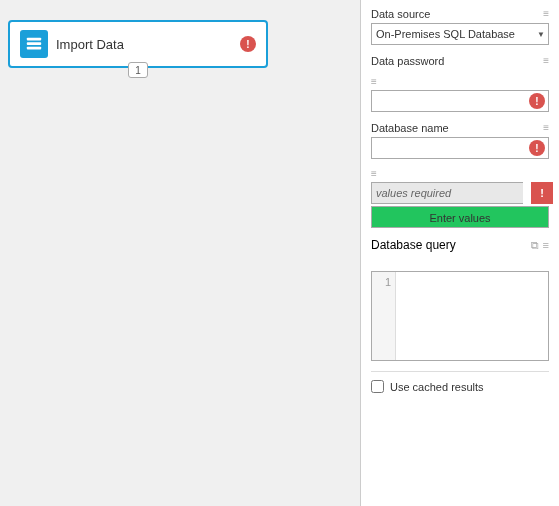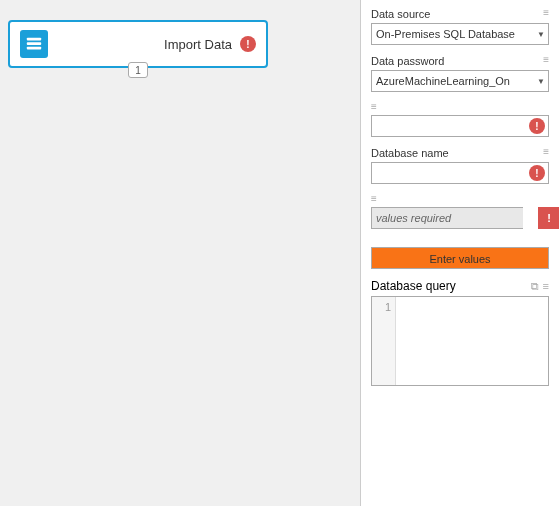--- a/index.html
+++ b/index.html
@@ -13,21 +13,20 @@
       overflow: hidden;
     }
 
     
     .canvas-area {
       width: 360px;
       height: 506px;
       background: #f0f0f0;
       position: relative;
       flex-shrink: 0;
-      text-align: right;
     }
 
     
     .node-card {
       position: absolute;
       top: 20px;
       left: 8px;
       width: 260px;
       background: #fff;
       border: 2px solid #1a9fd9;
@@ -106,21 +105,21 @@
 
     .field-group {
       margin-bottom: 10px;
     }
 
     .field-label {
       font-size: 11px;
       color: #333;
       margin-bottom: 3px;
       display: flex;
-      align-items: flex-start;
+      align-items: center;
       justify-content: space-between;
     }
 
     .field-label-text {
       font-weight: 400;
     }
 
     .grip-icon {
       color: #aaa;
       font-size: 10px;
@@ -187,21 +186,21 @@
       justify-content: center;
       color: white;
       font-size: 10px;
       font-weight: bold;
     }
 
     
     .values-required-wrapper {
       display: flex;
       align-items: center;
-      gap: 15px;
+      gap: 8px;
     }
 
     .values-required-input {
       flex: 1;
       height: 22px;
       border: 1px solid #aaa;
       border-right: none;
       padding: 0 4px;
       font-size: 11px;
       color: #666;
@@ -219,36 +218,36 @@
       justify-content: center;
       color: white;
       font-size: 11px;
       font-weight: bold;
       flex-shrink: 0;
     }
 
     .enter-values-btn {
       width: 100%;
       height: 22px;
-      background: #f97316;
+      background: #22c55e;
       border: 1px solid #aaa;
       font-size: 11px;
       color: #333;
       cursor: pointer;
       text-align: center;
       line-height: 22px;
-      margin-top: 18px;
+      margin-top: 2px;
     }
 
     
     .query-header {
       display: flex;
       align-items: center;
       justify-content: space-between;
-      margin-bottom: 3px;
+      margin-bottom: 19px;
     }
 
     .query-icons {
       display: flex;
       gap: 4px;
       align-items: center;
     }
 
     .query-icon {
       color: #aaa;
@@ -340,25 +339,20 @@
       <select class="field-select">
         <option value="On-Premises SQL Database">On-Premises SQL Database</option>
       </select>
     </div>
   </div>
 
   <div class="field-group">
     <div class="field-label">
       <span class="field-label-text">Data password</span>
       <span class="grip-icon">≡</span>
-    </div>
-    <div class="select-wrapper">
-      <select class="field-select">
-        <option value="AzureMachineLearning_On">AzureMachineLearning_On</option>
-      </select>
     </div>
   </div>
 
   <div class="field-group">
     <div class="field-label">
       <span class="grip-icon">≡</span>
     </div>
     <div class="field-input-wrapper">
       <input class="field-input" type="text" value="" style="">
       <div class="input-error-icon">!</div>
@@ -396,14 +390,18 @@
       </div>
     </div>
     <div class="query-area">
       <div class="query-line-numbers">
         <div>1</div>
       </div>
       <textarea class="query-text-area" style=""></textarea>
     </div>
   </div>
 
+  <div class="cached-results">
+    <input type="checkbox" class="cached-checkbox" style="">
+    <span class="cached-label">Use cached results</span>
+  </div>
 
 </div>
 
 </body></html>

